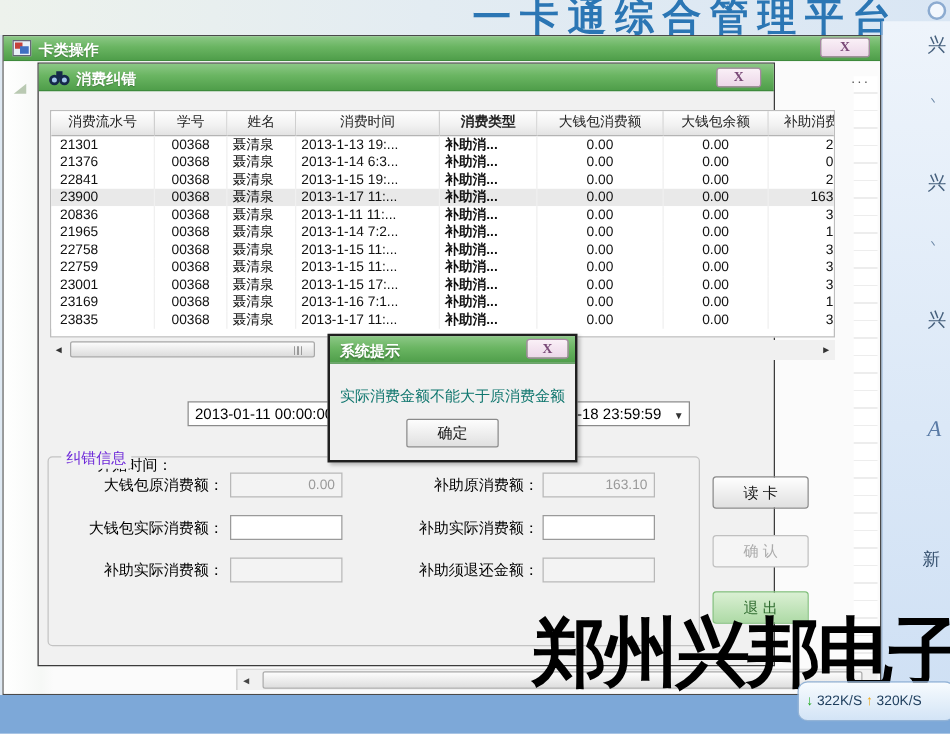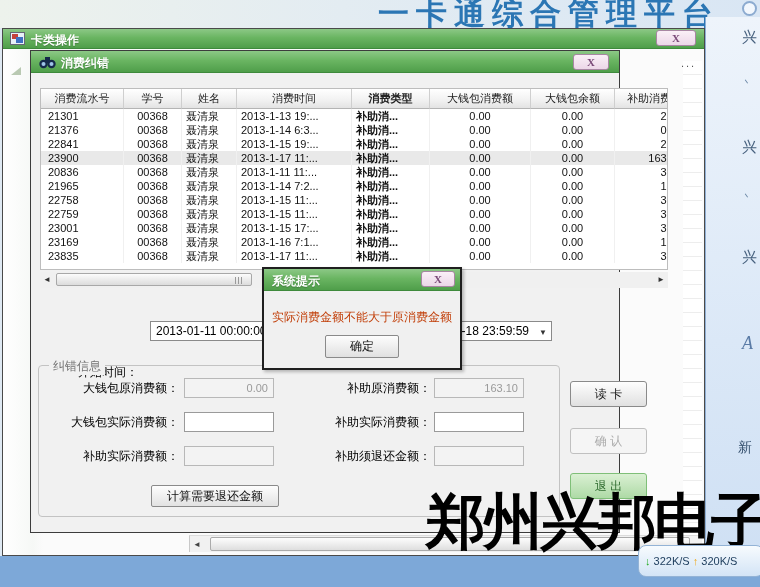--- a/index.html
+++ b/index.html
@@ -101,21 +101,21 @@
     white-space:nowrap; overflow:hidden; }
   .end-combo { position:absolute; left:319px; top:270px; width:202px; height:20px; background:#fff;
     border:1px solid #8a8a8a; font-size:12px; line-height:18px; color:#000;
     text-align:right; padding-right:22px; white-space:nowrap; overflow:hidden; }
   .end-combo .dd { position:absolute; right:4px; top:2px; font-size:8px; color:#333; }
 
   
   .groupbox { position:absolute; left:7px; top:314px; width:522px; height:152px;
     border:1px solid #c3c3c3; border-radius:4px; }
   .groupbox .legend { position:absolute; left:10px; top:-8px; background:#f1f1f1;
-    padding:0 4px; font-size:12px; color:#737373; }
+    padding:0 4px; font-size:12px; color:#6d28d9; }
   .flab { position:absolute; width:132px; text-align:right; font-size:12px; color:#000; line-height:20px; white-space:nowrap; }
   .flab.ca { left:8px; } .flab.cb { left:252px; width:140px; }
   .fval { position:absolute; width:90px; height:20px; border:1px solid #9a9a9a; font-size:11px;
     line-height:18px; }
   .fval.ca { left:145px; } .fval.cb { left:395px; }
   .r0 { top:12px; } .r1 { top:46px; } .r2 { top:80px; }
   .fval.ro { background:#f3f3f3; color:#9a9a9a; text-align:right; padding-right:5px; border-color:#b8b8b8; }
   .fval.rw { background:#fff; }
   .calc-btn { position:absolute; left:112px; top:119px; width:128px; height:22px;
     background:linear-gradient(180deg,#fdfdfd,#e2e2e2); border:1px solid #8a8a8a; border-radius:2px;
@@ -128,21 +128,21 @@
   .btn-confirm { top:377px; background:#f5f5f5; border:1px solid #c0c0c0; color:#ababab; }
   .btn-exit { top:422px; background:linear-gradient(180deg,#daf0d3,#aedaa6); border:1px solid #7fbf78; color:#2f6b2f; }
 
   
   .dialog { position:absolute; left:262px; top:267px; width:200px; height:103px;
     background:#f0f0f0; border:2px solid #1f1f1f; z-index:30; box-shadow:2px 2px 3px rgba(0,0,0,.25); }
   .dialog .titlebar { height:22px; }
   .dialog .titlebar .title { left:8px; top:4px; }
   .dialog .xbtn { right:5px; top:2px; width:34px; height:16px; font-size:11px; line-height:14px; }
   .dialog .msg { position:absolute; left:0; top:40px; width:100%; text-align:center;
-    font-size:12px; color:#c2410c; white-space:nowrap; }
+    font-size:12px; color:#0f766e; white-space:nowrap; }
   .dialog .ok-btn { position:absolute; left:61px; top:66px; width:74px; height:23px;
     background:linear-gradient(180deg,#fdfdfd,#e0e0e0); border:1px solid #8a8a8a; border-radius:2px;
     font-size:12px; color:#111; text-align:center; line-height:21px; cursor:pointer; }
 
   
   .watermark { position:absolute; left:426px; top:492px; font-size:60px; font-weight:900;
     letter-spacing:-3px; color:#000; white-space:nowrap; z-index:50; line-height:1; }
   .net-popup { position:absolute; left:638px; top:545px; width:126px; height:32px; z-index:60;
     background:linear-gradient(180deg,#f7fbfe,#d3e4f6); border:1px solid #93b3d6;
     border-radius:8px; font-size:11px; color:#1c3c5c; line-height:30px; padding-left:6px; white-space:nowrap; }
@@ -352,21 +352,20 @@
       <span class="flab ca r1">大钱包实际消费额：</span>
       <div class="fval ca r1 rw"></div>
       <span class="flab cb r1">补助实际消费额：</span>
       <div class="fval cb r1 rw"></div>
 
       <span class="flab ca r2">补助实际消费额：</span>
       <div class="fval ca r2 ro"></div>
       <span class="flab cb r2">补助须退还金额：</span>
       <div class="fval cb r2 ro"></div>
 
-      <div class="calc-btn">计算需要退还金额</div>
     </div>
 
     <div class="side-btn btn-confirm">确  认</div>
     <div class="side-btn btn-read">读  卡</div>
     <div class="side-btn btn-exit">退  出</div>
   </div>
 
   <div class="dialog">
     <div class="titlebar">
       <span class="title">系统提示</span>

